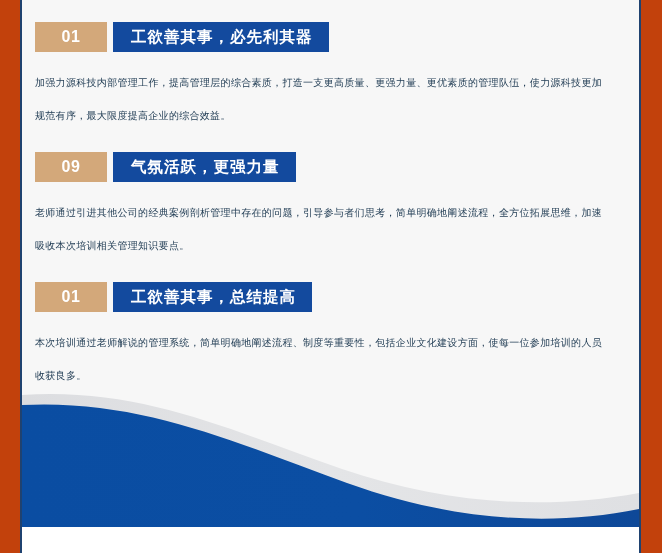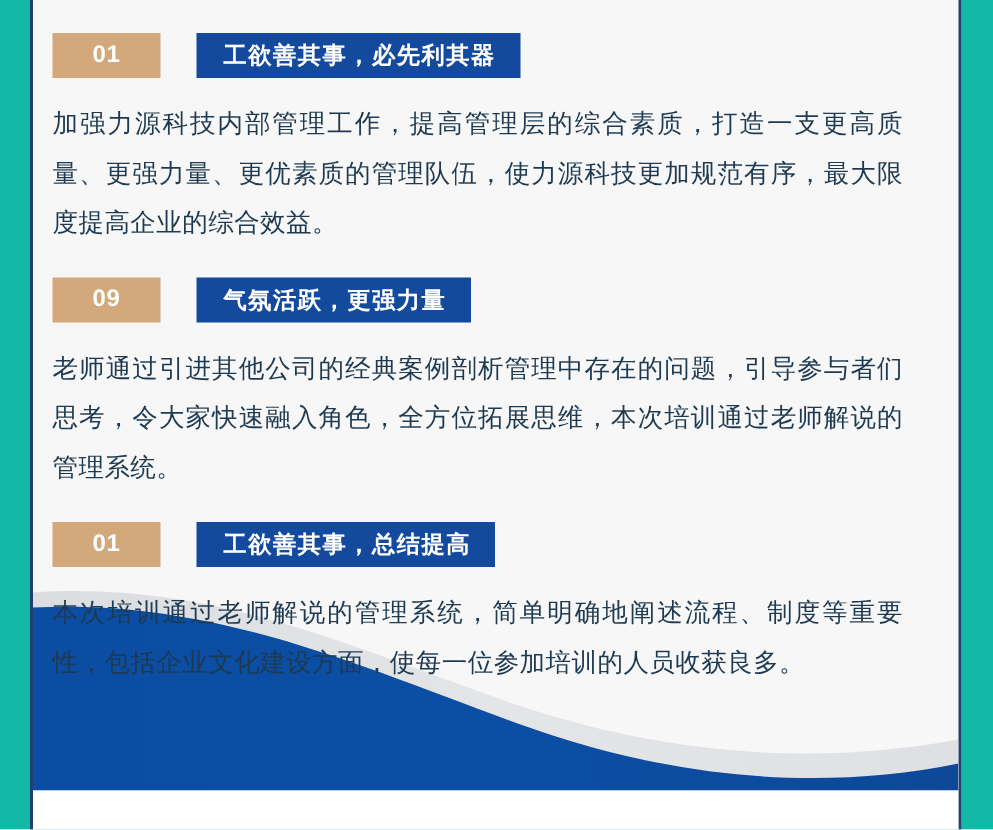--- a/index.html
+++ b/index.html
@@ -13,21 +13,21 @@
     background: #ffffff;
     font-family: "Liberation Sans", "DejaVu Sans", sans-serif;
     overflow: hidden;
   }
 
   
   .page {
     position: relative;
     width: 662px;
     height: 553px;
-    background: #14b8a6;
+    background: #c2410c;
     box-sizing: border-box;
   }
 
   
   .panel {
     position: absolute;
     left: 20px;
     top: 0;
     width: 621px;
     height: 553px;
@@ -66,27 +66,27 @@
   }
   .section-title {
     background: #134a9e;
     color: #ffffff;
     font-size: 15.5px;
     font-weight: bold;
     letter-spacing: 1px;
     display: flex;
     align-items: center;
     padding: 0 16px 0 18px;
-    margin-left: 24px;
+    margin-left: 6px;
   }
 
   
   .para {
     color: #1e3a52;
-    font-size: 17px;
+    font-size: 10px;
     line-height: 33px;
     letter-spacing: 0.3px;
     text-align: justify;
     text-justify: inter-ideograph;
     margin: 0 17px 14px 0;
     padding-right: 2px;
   }
   .sec-1 .para { margin-bottom: 20px; }
   .sec-2 .para { margin-bottom: 20px; }
   .sec-3 .para { margin-bottom: 0; }
@@ -137,21 +137,21 @@
           <div class="section-title">工欲善其事，必先利其器</div>
         </div>
         <p class="para">加强力源科技内部管理工作，提高管理层的综合素质，打造一支更高质量、更强力量、更优素质的管理队伍，使力源科技更加规范有序，最大限度提高企业的综合效益。</p>
       </div>
 
       <div class="section-block sec-2">
         <div class="section-head">
           <div class="section-num">09</div>
           <div class="section-title">气氛活跃，更强力量</div>
         </div>
-        <p class="para">老师通过引进其他公司的经典案例剖析管理中存在的问题，引导参与者们思考，令大家快速融入角色，全方位拓展思维，本次培训通过老师解说的管理系统。</p>
+        <p class="para">老师通过引进其他公司的经典案例剖析管理中存在的问题，引导参与者们思考，简单明确地阐述流程，全方位拓展思维，加速吸收本次培训相关管理知识要点。</p>
       </div>
 
       <div class="section-block sec-3">
         <div class="section-head">
           <div class="section-num">01</div>
           <div class="section-title">工欲善其事，总结提高</div>
         </div>
         <p class="para">本次培训通过老师解说的管理系统，简单明确地阐述流程、制度等重要性，包括企业文化建设方面，使每一位参加培训的人员收获良多。</p>
       </div>
 

